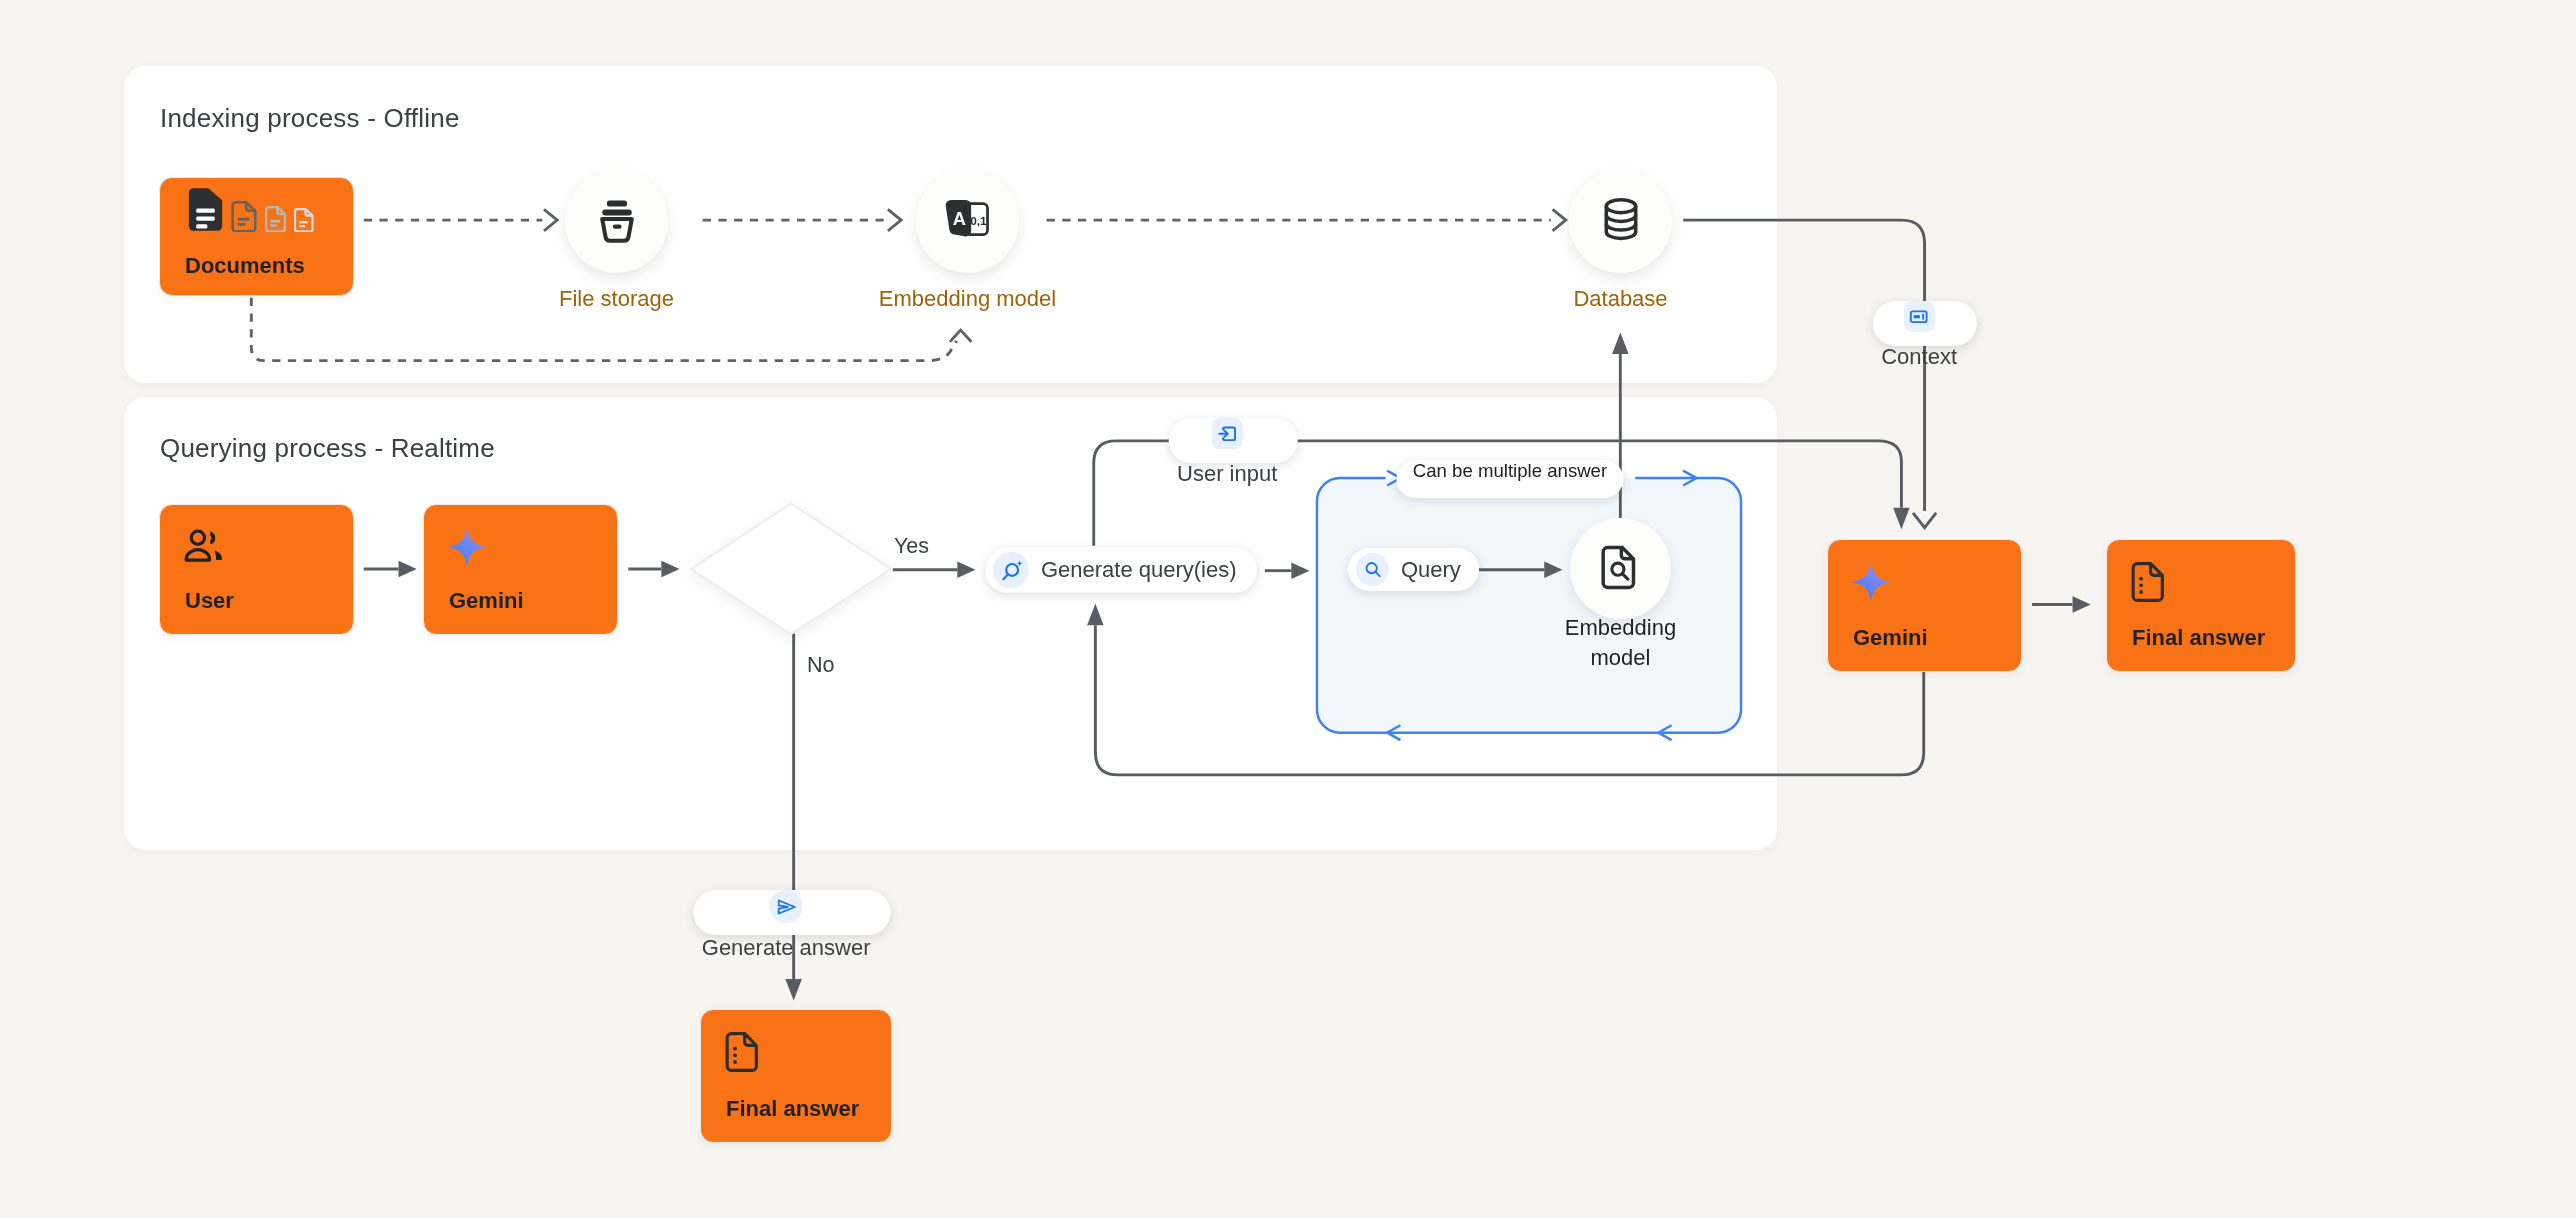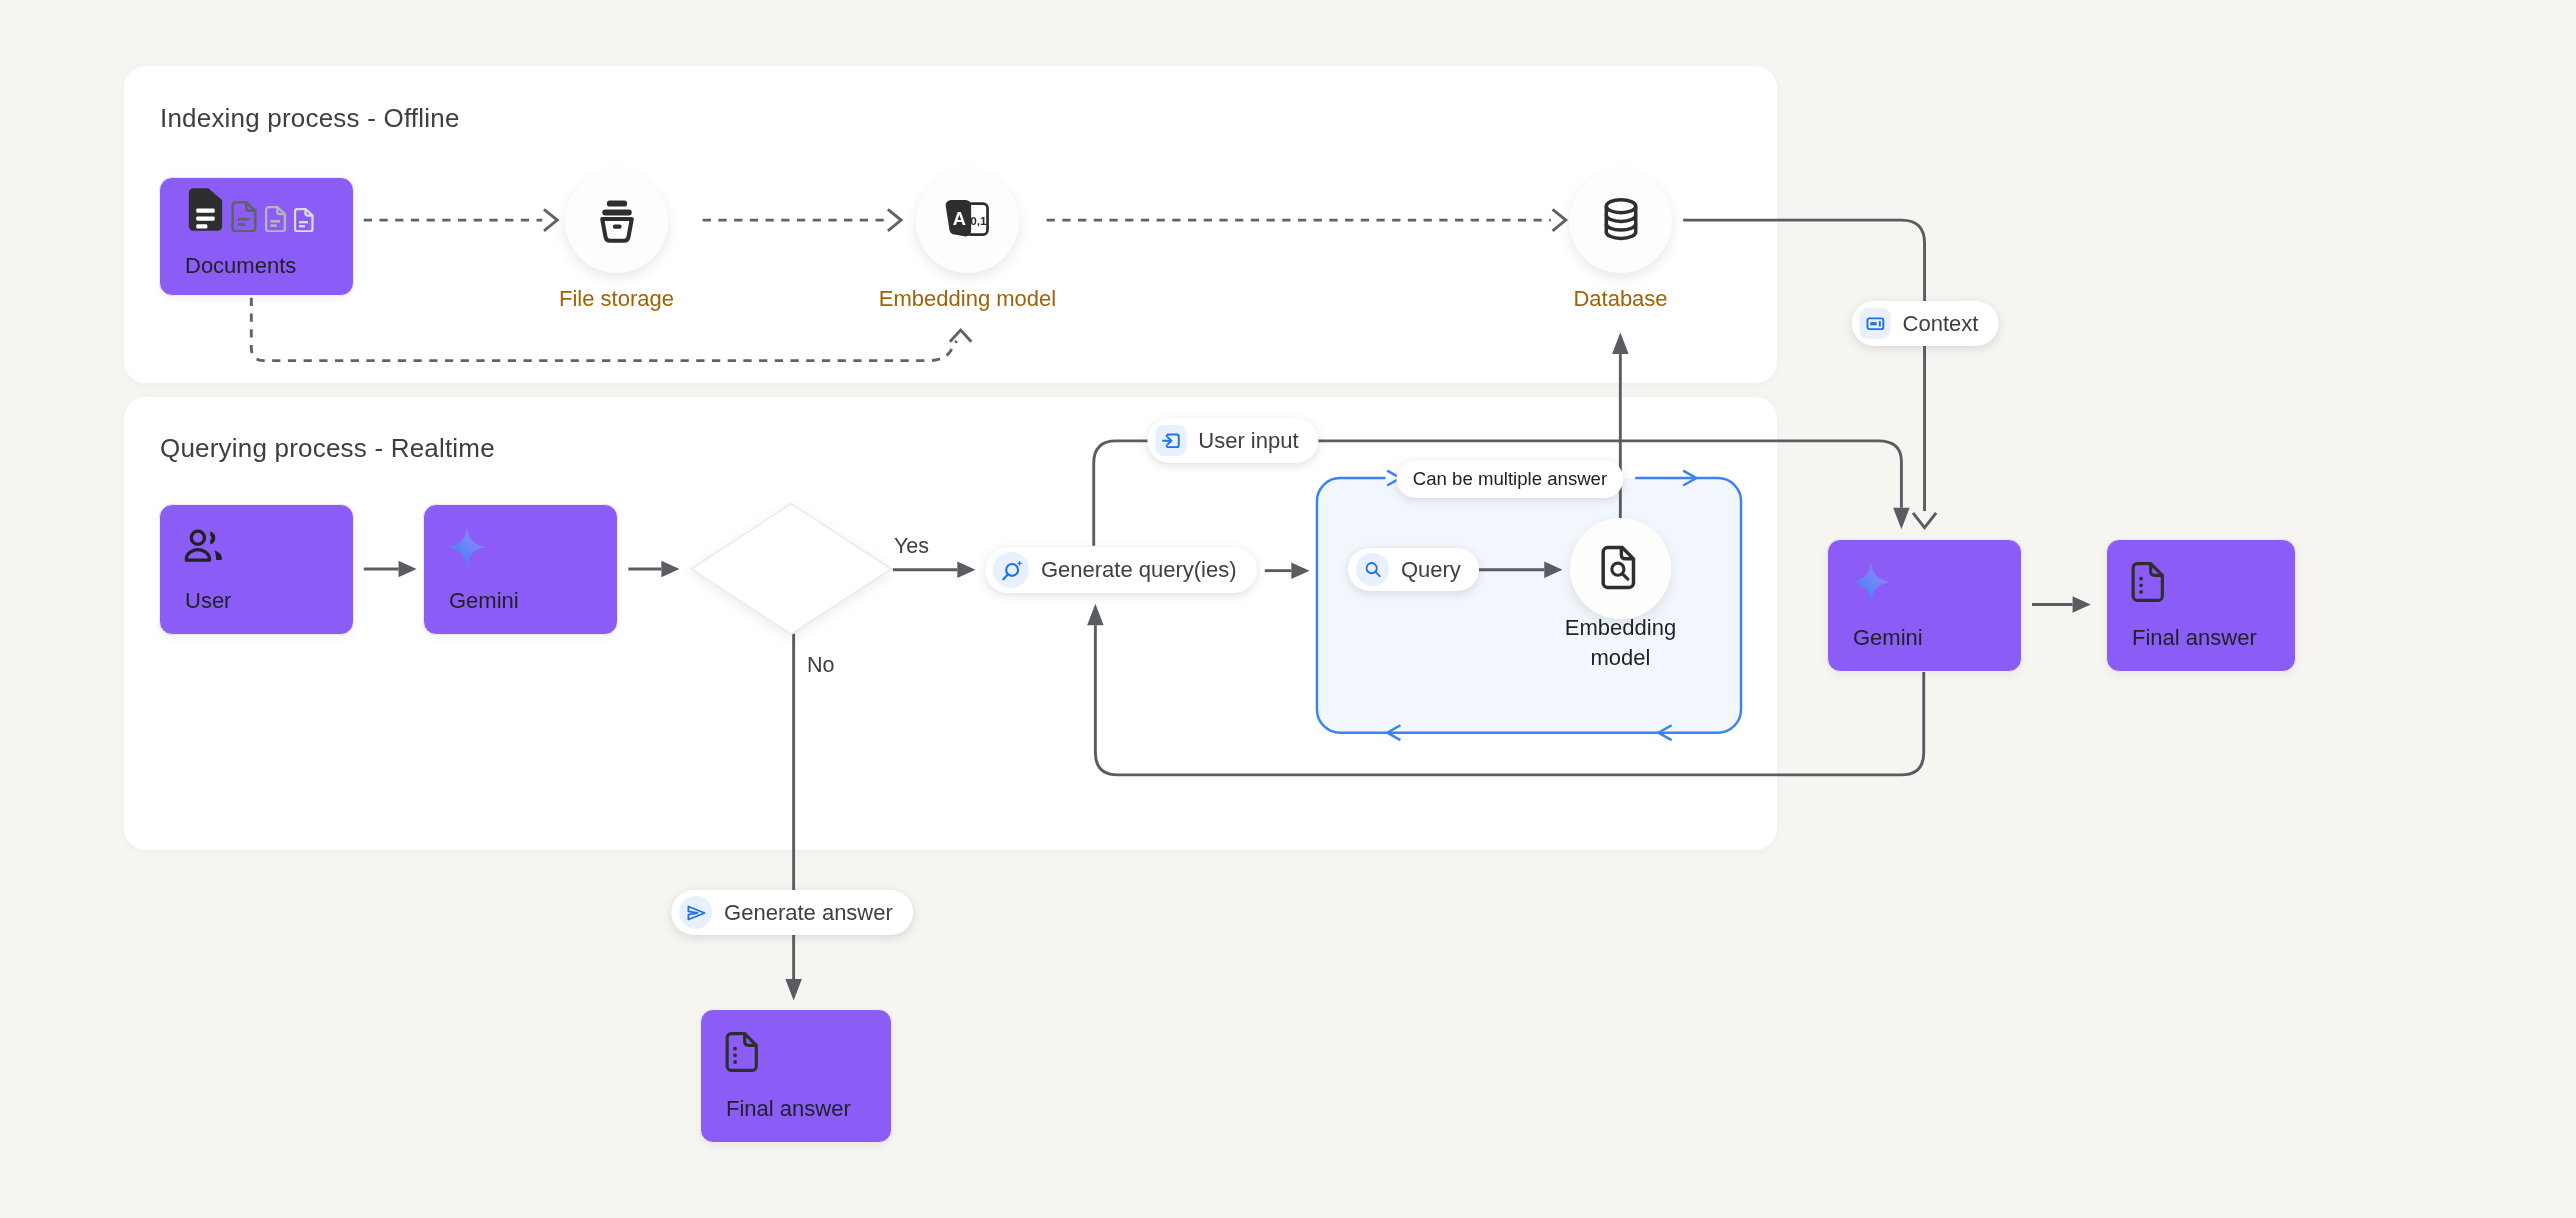--- a/index.html
+++ b/index.html
@@ -20,42 +20,42 @@
   .card-title{
     position:absolute;font-size:26px;font-weight:400;color:#3c4043;
     letter-spacing:0.2px;z-index:10;
   }
   svg.overlay{position:absolute;left:0;top:0;z-index:5;}
   .bluefill{
     position:absolute;left:1317px;top:478px;width:424px;height:255px;
     background:#f2f7fd;border-radius:23px;z-index:2;
   }
   .node{
-    position:absolute;background:#8b5cf6;border:0.8px solid #ececea;border-radius:13.2px;
-    box-shadow:0 2.5px 8.3px rgba(0,0,0,0.05);z-index:10;
+    position:absolute;background:#f97316;border:0.8px solid #ececea;border-radius:13.2px;
+    box-shadow:0 2.5px 8.3px rgba(0,0,0,0.05);z-index:10;font-weight:bold;
   }
   .node .nlabel{
     position:absolute;left:25px;bottom:20px;font-size:22px;color:#1f2124;
   }
   .node .nicon{position:absolute;left:23px;top:21.5px;}
   .circle-node{
     position:absolute;background:#fdfdfc;border-radius:50%;
     box-shadow:0 5px 13.2px rgba(0,0,0,0.09);z-index:10;
     display:flex;align-items:center;justify-content:center;
   }
   .circle-label{
     position:absolute;width:331px;text-align:center;font-size:22px;color:#a16207;z-index:10;
   }
   .pill{
     position:absolute;display:inline-flex;align-items:center;gap:11.6px;
     height:45px;padding:0 20px 0 8.3px;border-radius:826px;background:#fff;
     box-shadow:0 2.5px 10px rgba(60,64,67,0.16);
     font-size:22px;color:#3c4043;z-index:11;white-space:nowrap;
   }
-  .pill.centered{transform:translateX(-50%);}
+  .pill.centered{transform:translateX(-50%);flex-direction:column;}
   .iconchip{
     width:33px;height:33px;border-radius:50%;background:#e8f0fe;
     display:flex;align-items:center;justify-content:center;flex:0 0 auto;
   }
   .iconchip.square{border-radius:8.3px;width:31px;height:31px;}
   .pill.small{height:38px;padding:0 16.5px;font-size:18.6px;color:#202124;}
   .diamond-text{
     position:absolute;left:700px;top:519px;width:182px;height:99px;
     display:flex;flex-direction:column;align-items:center;justify-content:center;
     font-size:17px;line-height:1.55;color:#3c4043;z-index:10;text-align:center;

